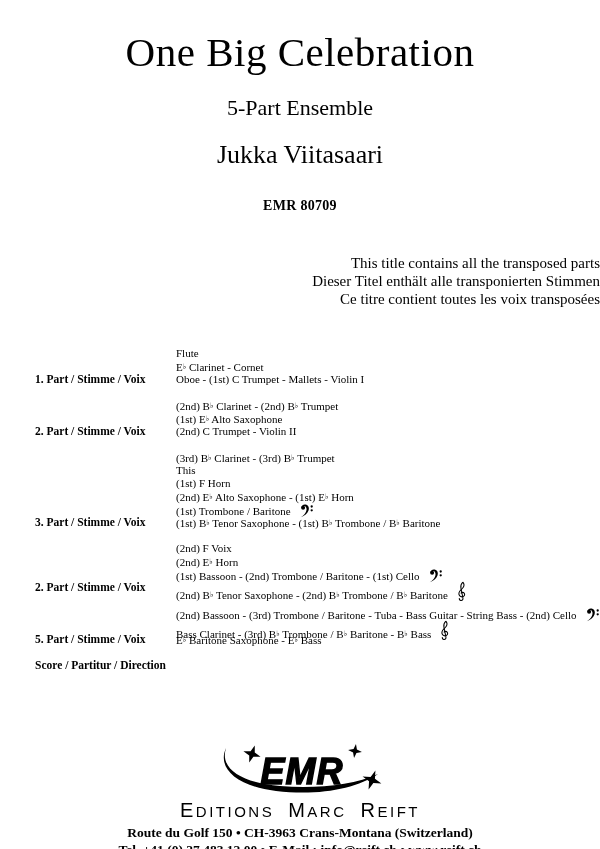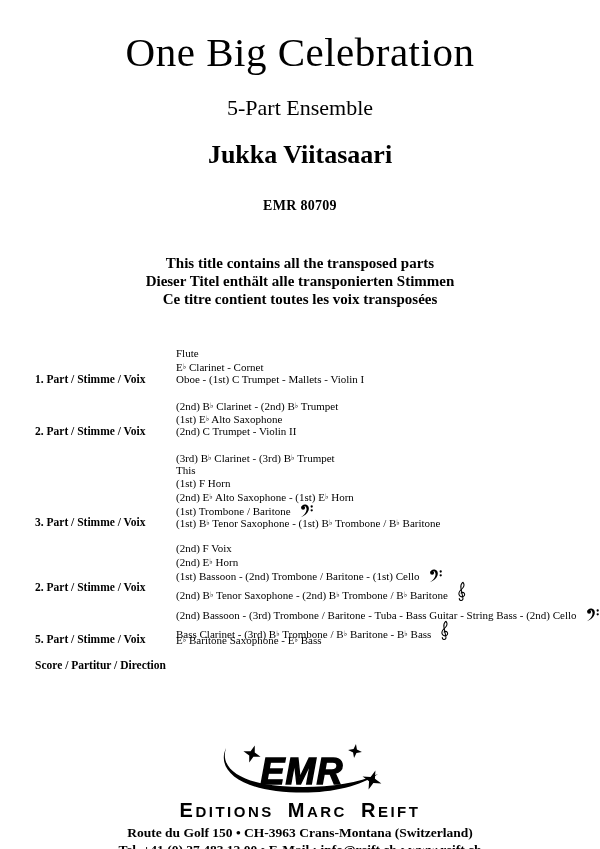--- a/index.html
+++ b/index.html
@@ -8,40 +8,40 @@
     font-family:"Liberation Serif", serif; color:#000;
     -webkit-font-smoothing:antialiased;
   }
   .page { position:relative; width:600px; height:849px; background:#fff; }
 
   .title {
     margin:30px 0 0; text-align:center;
     font-size:41px; font-weight:normal; line-height:1.08; letter-spacing:0.5px;
   }
   .subtitle { margin-top:21px; text-align:center; font-size:22px; font-weight:normal; }
-  .composer { margin-top:19px; text-align:center; font-size:26px; font-weight:bold; }
+  .composer { margin-top:19px; text-align:center; font-size:26px; font-weight:normal; }
   .catalog  { margin-top:28px; text-align:center; font-size:14px; font-weight:bold; letter-spacing:0.3px; }
 
-  .notice { margin-top:40px; text-align:center; font-weight:bold; font-size:15px; line-height:18px; }
+  .notice { margin-top:40px; text-align:right; font-weight:normal; font-size:15px; line-height:18px; }
 
   .parts { margin:39px 0 0 35px; }
   .part-row { display:flex; align-items:flex-end; margin-bottom:13px; }
   .part-label { flex:none; width:141px; font-weight:bold; font-size:11.5px; line-height:13px; }
   .part-lines { flex:1; min-width:0; }
   .part-line { font-size:11px; line-height:13px; height:13px; white-space:nowrap; }
   .flat { font-family:"DejaVu Sans", sans-serif; font-size:0.68em; vertical-align:0.28em; }
   .clef-svg { margin-left:8px; vertical-align:-3px; }
 
   .score-label { margin:10px 0 0 35px; font-weight:bold; font-size:11.5px; }
 
   .footer { position:absolute; left:0; top:714px; width:600px; text-align:center; }
   .logo-wrap { line-height:0; }
   .publisher {
     margin-top:3px; font-family:"Liberation Sans", sans-serif;
-    font-weight:bold; font-size:15px; letter-spacing:2.5px;
+    font-weight:normal; font-size:15px; letter-spacing:2.5px;
     text-transform:uppercase; white-space:nowrap;
   }
   .publisher .word { margin:0 7px; }
   .publisher .cap { font-size:20px; }
   .address { margin-top:3px; font-weight:bold; font-size:13.5px; }
   .contact { margin-top:1px; font-weight:bold; font-size:13.5px; }
   .contact .email { color:#000; text-decoration:underline; cursor:pointer; }
   .hidden-defs { position:absolute; width:0; height:0; overflow:hidden; }
 </style>
 </head>

